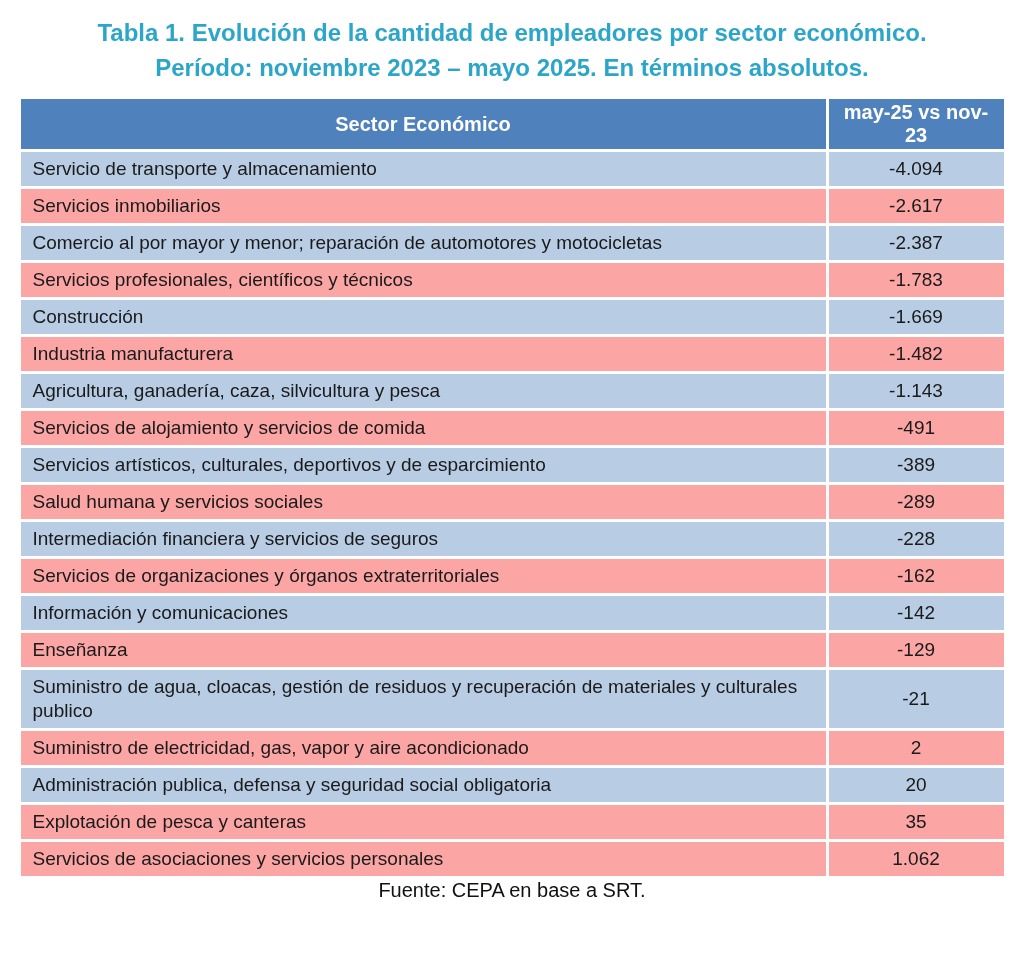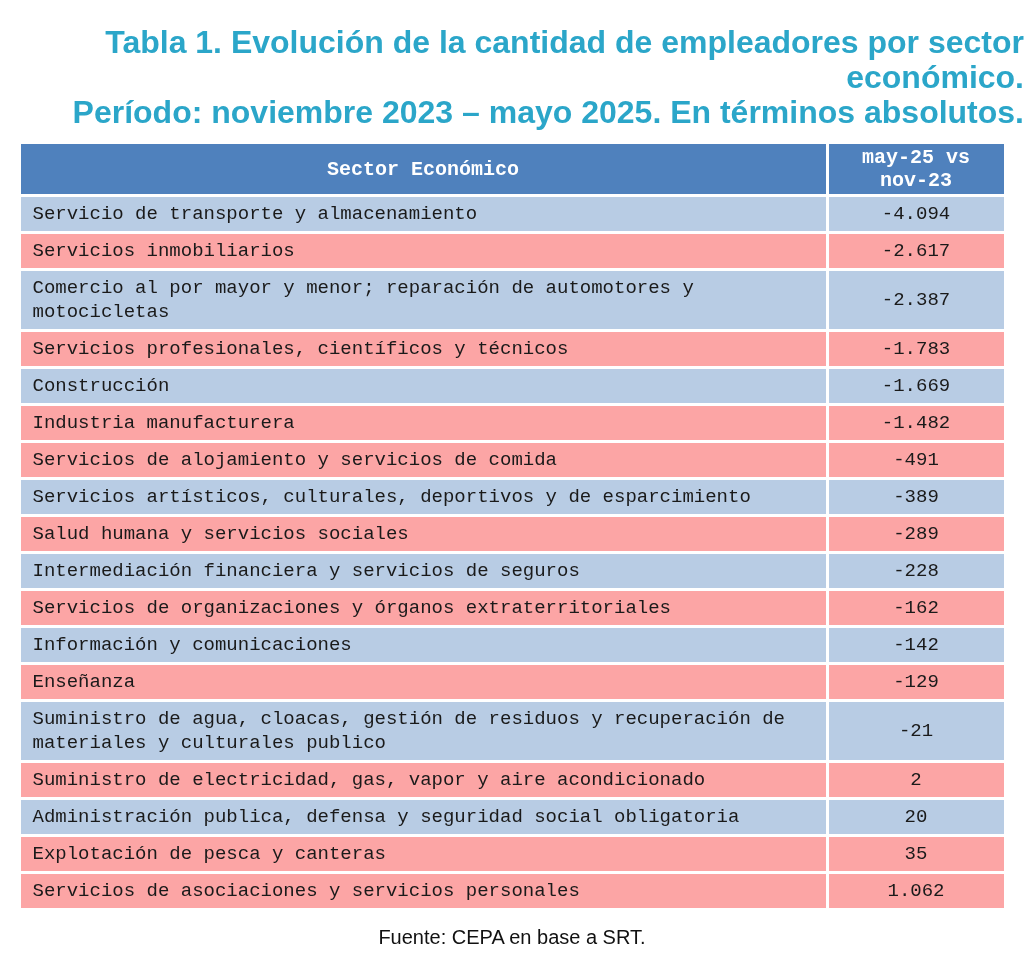--- a/index.html
+++ b/index.html
@@ -4,34 +4,33 @@
 <style>
   * { margin: 0; padding: 0; box-sizing: border-box; }
   html, body {
     width: 1024px;
     background: #ffffff;
     font-family: "Liberation Sans", "DejaVu Sans", sans-serif;
   }
   body { height: 954px; overflow: hidden; }
 
   .title-block {
-    padding-top: 25px;
-    text-align: right;
+    padding-top: 15px;
+    text-align: center;
     color: #2BA6C9;
     font-weight: bold;
-    font-size: 32px;
+    font-size: 24px;
     line-height: 35px;
   }
 
   table.data-table {
     width: 986px;
     margin: 11px auto 0 auto;
     border-collapse: collapse;
     table-layout: fixed;
-    font-family: Liberation Mono, monospace;
   }
   table.data-table th, table.data-table td {
     border: 3px solid #ffffff;
   }
   th.sector-header, th.value-header {
     background: #4F81BD;
     color: #ffffff;
     font-weight: bold;
     font-size: 20px;
     line-height: 23px;
@@ -52,21 +51,20 @@
   td.sector { text-align: left; padding-left: 12px; }
   td.value  { text-align: center; }
 
   tr.row-dark  td { background: #B8CCE4; }
   tr.row-light td { background: #fca5a5; }
 
   .footer {
     text-align: center;
     font-size: 20px;
     color: #111111;
-    margin-top: 15px;
   }
 </style>
 </head>
 <body>
 
 <div class="title-block">
   <div>Tabla 1. Evolución de la cantidad de empleadores por sector económico.</div>
   <div>Período: noviembre 2023 – mayo 2025. En términos absolutos.</div>
 </div>
 
@@ -94,20 +92,24 @@
         <td class="sector">Servicios profesionales, científicos y técnicos</td>
         <td class="value">-1.783</td>
       </tr>
       <tr class="row-dark">
         <td class="sector">Construcción</td>
         <td class="value">-1.669</td>
       </tr>
       <tr class="row-light">
         <td class="sector">Industria manufacturera</td>
         <td class="value">-1.482</td>
+      </tr>
+      <tr class="row-dark">
+        <td class="sector">Agricultura, ganadería, caza, silvicultura y pesca</td>
+        <td class="value">-1.143</td>
       </tr>
       <tr class="row-light">
         <td class="sector">Servicios de alojamiento y servicios de comida</td>
         <td class="value">-491</td>
       </tr>
       <tr class="row-dark">
         <td class="sector">Servicios artísticos, culturales, deportivos y de esparcimiento</td>
         <td class="value">-389</td>
       </tr>
       <tr class="row-light">

